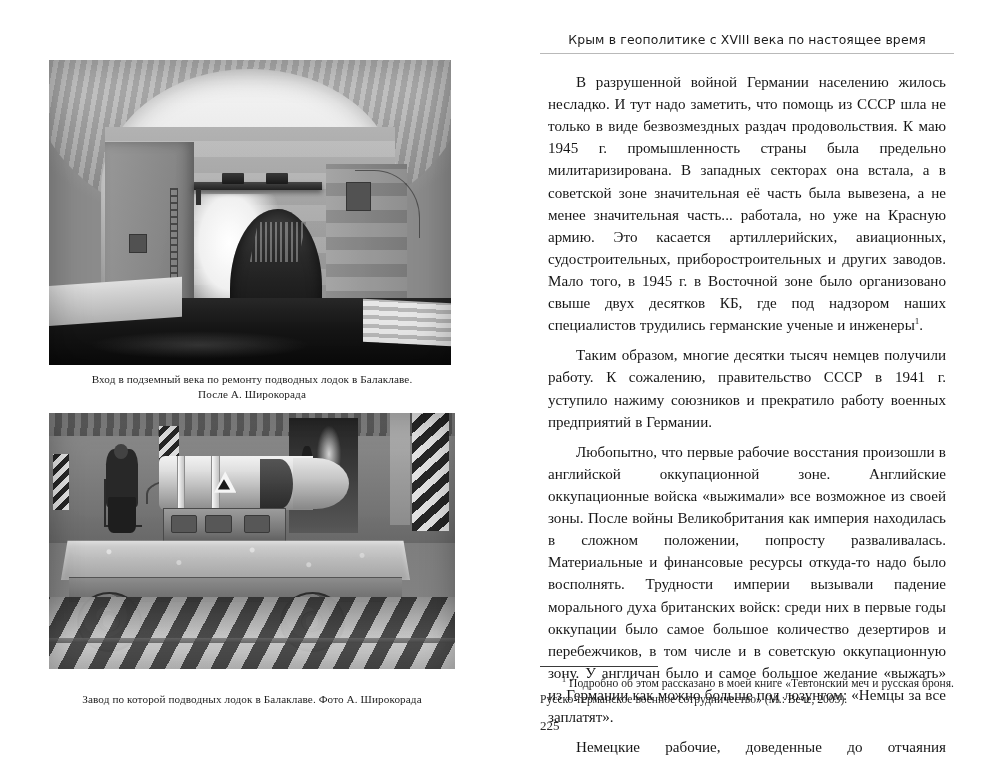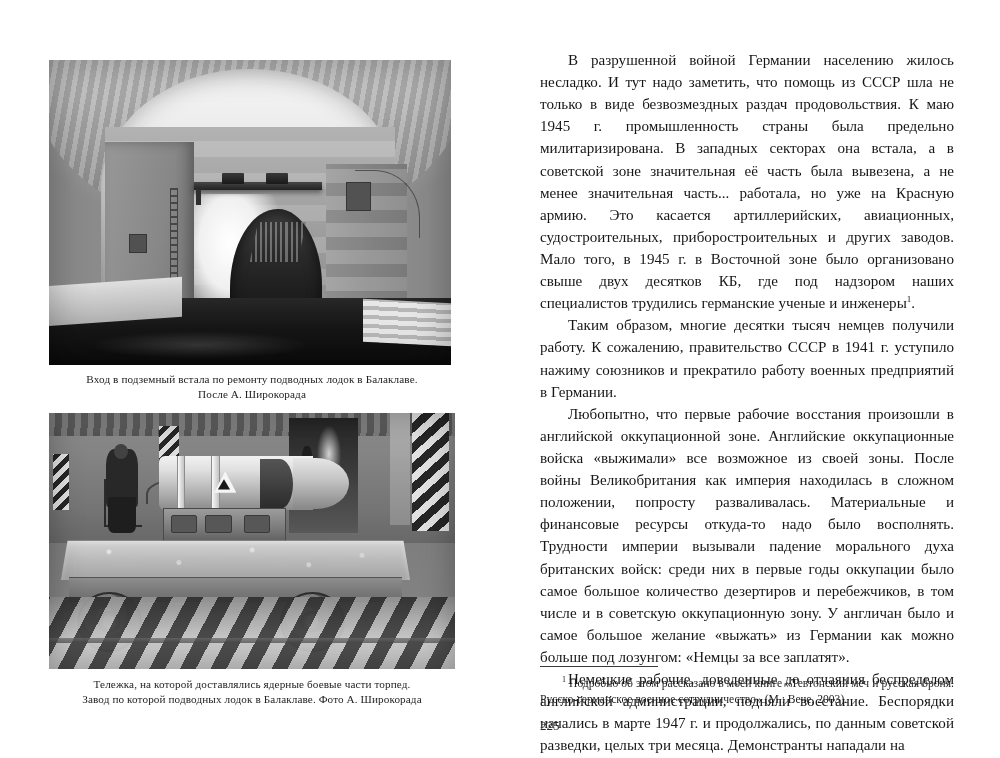--- a/index.html
+++ b/index.html
@@ -68,21 +68,21 @@
     text-align: center;
     color: #1c1c1c;
     letter-spacing: 0.15px;
     padding-bottom: 6px;
     border-bottom: 1px solid #b9b9b9;
   }
 
   .body-text { margin-top: 17px; }
 
   .body-text p {
-    margin: 0;
+    margin: 8px;
     font-size: 15.1px;
     line-height: 1.465;
     text-align: justify;
     text-indent: 28px;
     color: #161616;
     -webkit-hyphens: none;
     hyphens: none;
     word-spacing: 0.2px;
   }
 
@@ -475,21 +475,21 @@
         <div class="p1-tunnel"></div>
         <div class="p1-tunnel-rib"></div>
         <div class="p1-cable"></div>
         <div class="p1-water"></div>
         <div class="p1-water-sheen"></div>
         <div class="p1-quay"></div>
         <div class="p1-steps"></div>
         <div class="p1-vig"></div>
       </div>
       <figcaption class="caption">
-        <span>Вход в подземный встала по ремонту подводных лодок в Балаклаве.</span><br>
+        <span>Вход в подземный века по ремонту подводных лодок в Балаклаве.</span><br>
         <span>После А. Широкорада</span>
       </figcaption>
     </figure>
 
     <figure class="figure">
       <div class="photo photo-2">
         <div class="p2-bg"></div>
         <div class="p2-ceiling"></div>
         <div class="p2-backwall"></div>
         <div class="p2-corridor"></div>
@@ -521,28 +521,29 @@
         <div class="p2-wheel-l"></div>
         <div class="p2-wheel-r"></div>
         <div class="p2-wheel-hub-l"></div>
         <div class="p2-wheel-hub-r"></div>
         <div class="p2-floor"></div>
         <div class="p2-floor-shade"></div>
         <div class="p2-rail"></div>
         <div class="p2-vig"></div>
       </div>
       <figcaption class="caption caption-2">
-        <span>Тележка, на которой доставлялись ядерные боевые части торпед.</span><br>
+        <br>
         <span>Завод по которой подводных лодок в Балаклаве. Фото А. Широкорада</span>
       </figcaption>
     </figure>
 
   </div>
 
   <div class="right-col">
+    <div class="running-head">Крым в геополитике с XVIII века по настоящее время</div>
 
     <div class="body-text">
       <p><span>В разрушенной войной Германии населению жилось несладко. И тут надо заметить, что помощь из СССР шла не только в виде безвозмездных раздач продовольствия. К маю 1945 г. промышленность страны была предельно милитаризирована. В западных секторах она встала, а в советской зоне значительная её часть была вывезена, а не менее значительная часть... работала, но уже на Красную армию. Это касается артиллерийских, авиационных, судостроительных, приборостроительных и других заводов. Мало того, в 1945 г. в Восточной зоне было организовано свыше двух десятков КБ, где под надзором наших специалистов трудились германские ученые и инженеры</span><sup class="ref">1</sup>.</p>
       <p>Таким образом, многие десятки тысяч немцев получили работу. К сожалению, правительство СССР в 1941 г. уступило нажиму союзников и прекратило работу военных предприятий в Германии.</p>
       <p>Любопытно, что первые рабочие восстания произошли в английской оккупационной зоне. Английские оккупационные войска «выжимали» все возможное из своей зоны. После войны Великобритания как империя находилась в сложном положении, попросту разваливалась. Материальные и финансовые ресурсы откуда-то надо было восполнять. Трудности империи вызывали падение морального духа британских войск: среди них в первые годы оккупации было самое большое количество дезертиров и перебежчиков, в том числе и в советскую оккупационную зону. У англичан было и самое большое желание «выжать» из Германии как можно больше под лозунгом: «Немцы за все заплатят».</p>
       <p>Немецкие рабочие, доведенные до отчаяния беспределом английской администрации, подняли восстание. Беспорядки начались в марте 1947 г. и продолжались, по данным советской разведки, целых три месяца. Демонстранты нападали на</p>
     </div>
   </div>
 
   <div class="footnote-block">

